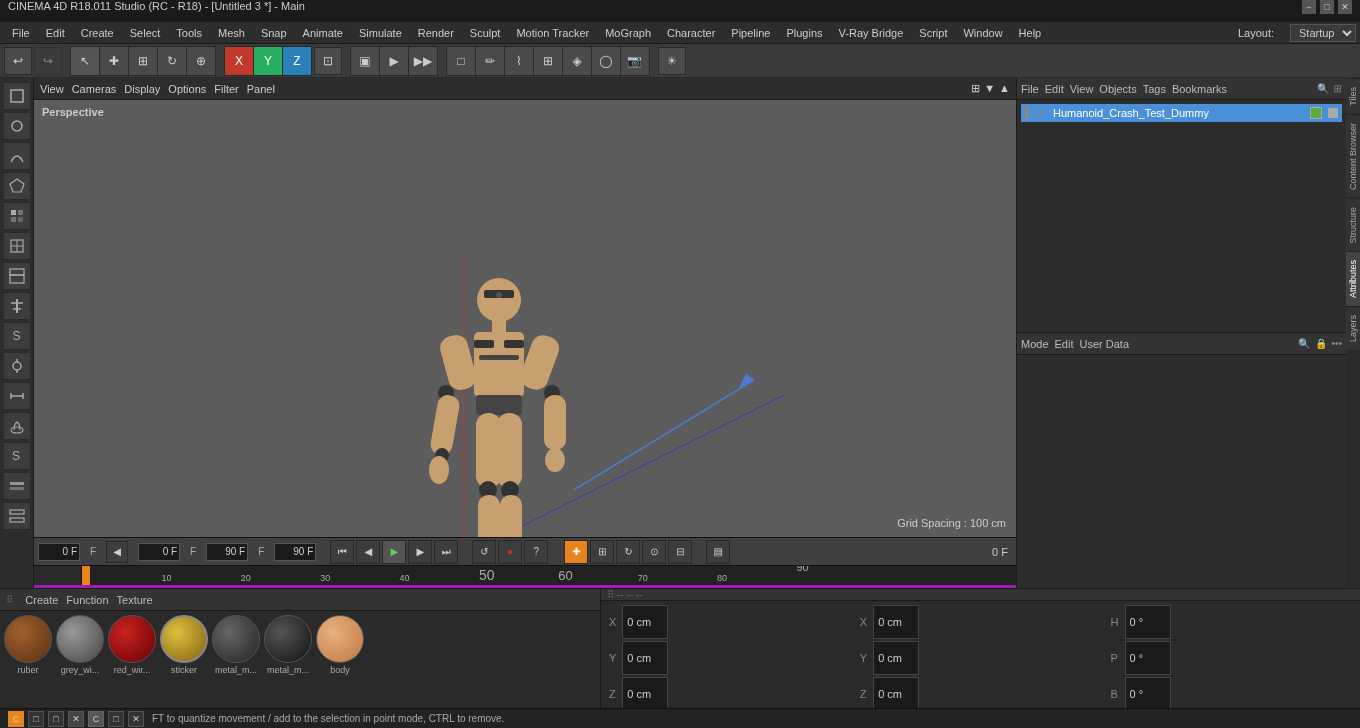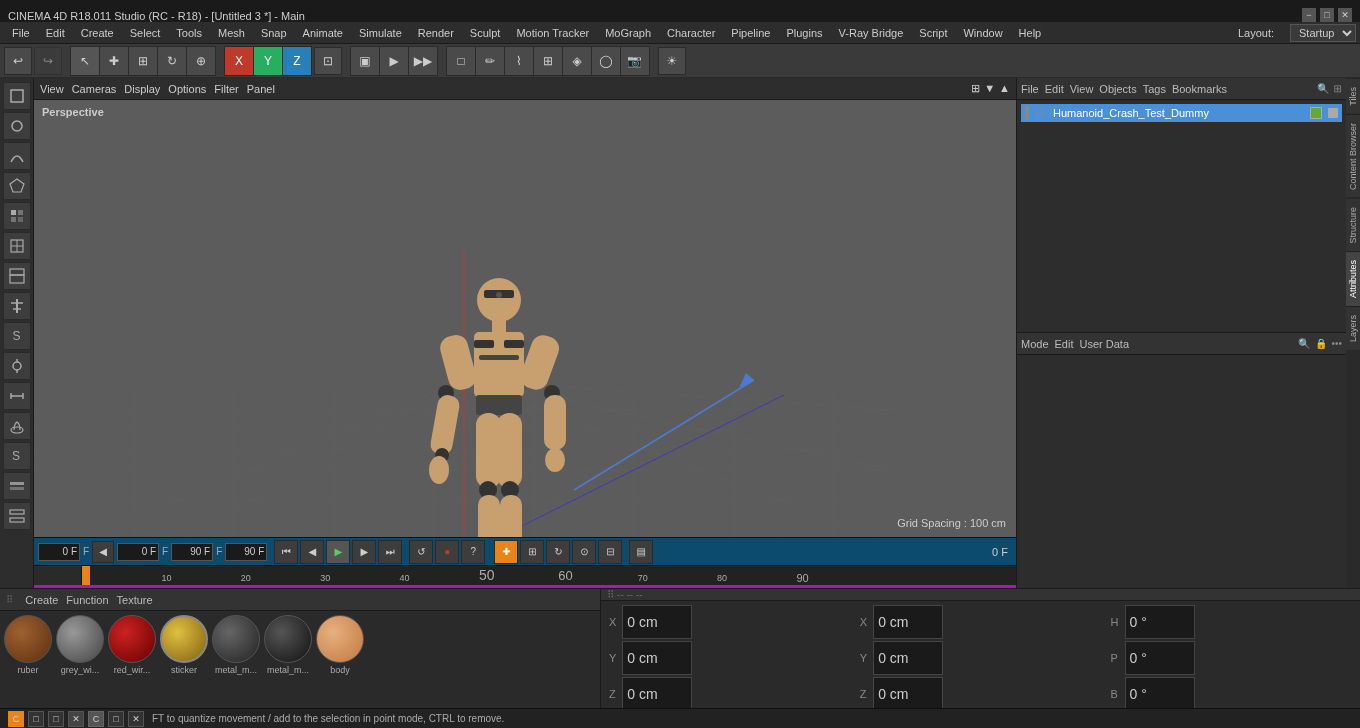--- a/index.html
+++ b/index.html
@@ -12,21 +12,21 @@
       color: #ccc;
       overflow: hidden;
       user-select: none;
     }
 
     
     #title-bar {
       height: 22px;
       background: #1a1a1a;
       display: flex;
-      align-items: flex-end;
+      align-items: flex-start;
       padding: 0 8px;
       color: #ccc;
       font-size: 11px;
       justify-content: space-between;
     }
     #title-bar .win-controls { display: flex; gap: 4px; }
     #title-bar .win-btn {
       width: 14px; height: 14px;
       background: #555;
       display: flex; align-items: center; justify-content: center;
@@ -301,24 +301,24 @@
     }
     .coord-label {
       font-size: 11px;
       color: #888;
       padding: 0 4px;
     }
     .coord-input {
       background: #1a1a1a;
       border: 1px solid #444;
       color: #ccc;
-      font-size: 14px;
+      font-size: 11px;
       height: 18px;
       padding: 16px 4px;
-      width: 70px;
+      width: 46px;
     }
     #coords-footer {
       display: flex;
       align-items: center;
       padding: 3px 4px;
       gap: 4px;
       margin-top: auto;
       border-top: 1px solid #1a1a1a;
     }
     .coord-dropdown {
@@ -735,21 +735,21 @@
           </div>
 
           <div id="perspective-label">Perspective</div>
 
           <div id="grid-spacing">Grid Spacing : 100 cm</div>
         </div>
       </div>
 
       <div id="timeline-full">
 
-        <div style="height:28px; background:#0c4a6e; display:flex; align-items:center; padding:0 4px; gap:3px; border-bottom:1px solid #111;">
+        <div style="height:28px; background:#404040; display:flex; align-items:center; padding:0 4px; gap:10px; border-bottom:1px solid #111;">
           <input class="frame-input" value="0 F" style="width: 42px;">
           <span class="frame-label">F</span>
           <div class="transport-btn" style="width:22px;height:22px;font-size:10px;">◀</div>
           <input class="frame-input" value="0 F" style="width: 42px;">
           <span class="frame-label">F</span>
           <input class="frame-input" value="90 F" style="width: 42px;">
           <span class="frame-label">F</span>
           <input class="frame-input" value="90 F" style="width: 42px;">
           <div style="margin-left:4px; display:flex; gap:2px;">
             <div class="transport-btn">⏮</div>
@@ -787,21 +787,21 @@
             <div style="position:absolute; left:0; top:0; width:100%; height:100%; display:flex; align-items:flex-end;">
               <span style="position:absolute; left:2px; bottom:2px; font-size:9px; color:#e8841a;">0</span>
               <span style="position:absolute; left:8.5%; bottom:2px; font-size:9px; color:#aaa;">10</span>
               <span style="position:absolute; left:17%; bottom:2px; font-size:9px; color:#aaa;">20</span>
               <span style="position:absolute; left:25.5%; bottom:2px; font-size:9px; color:#aaa;">30</span>
               <span style="position:absolute; left:34%; bottom:2px; font-size:9px; color:#aaa;">40</span>
               <span style="position:absolute; left:42.5%; bottom:2px; font-size:14px; color:#aaa;">50</span>
               <span style="position:absolute; left:51%; bottom:2px; font-size:13px; color:#aaa;">60</span>
               <span style="position:absolute; left:59.5%; bottom:2px; font-size:9px; color:#aaa;">70</span>
               <span style="position:absolute; left:68%; bottom:2px; font-size:9px; color:#aaa;">80</span>
-              <span style="position:absolute; left:76.5%; bottom:1px; font-size:11px; color:#aaa;">90</span>
+              <span style="position:absolute; left:76.5%; bottom:12px; font-size:11px; color:#aaa;">90</span>
             </div>
           </div>
         </div>
       </div>
 
     </div>
 
     <div id="right-panel-wrapper">
       <div id="right-panel-main">
 

